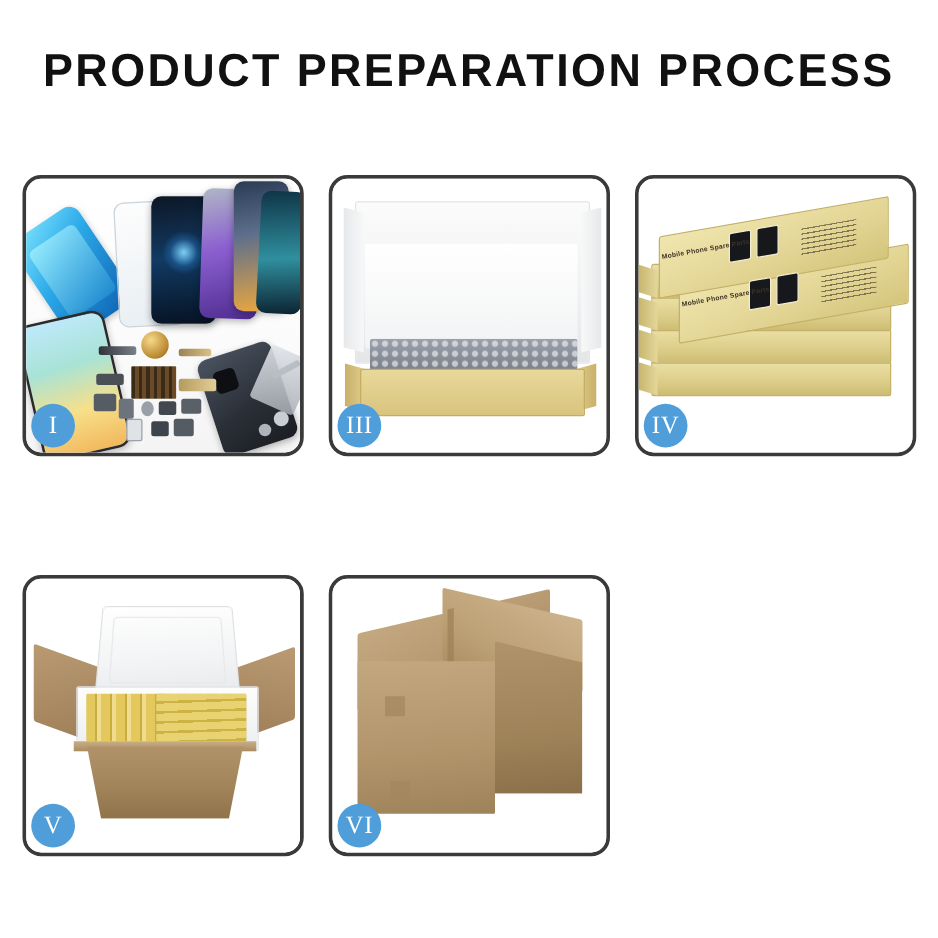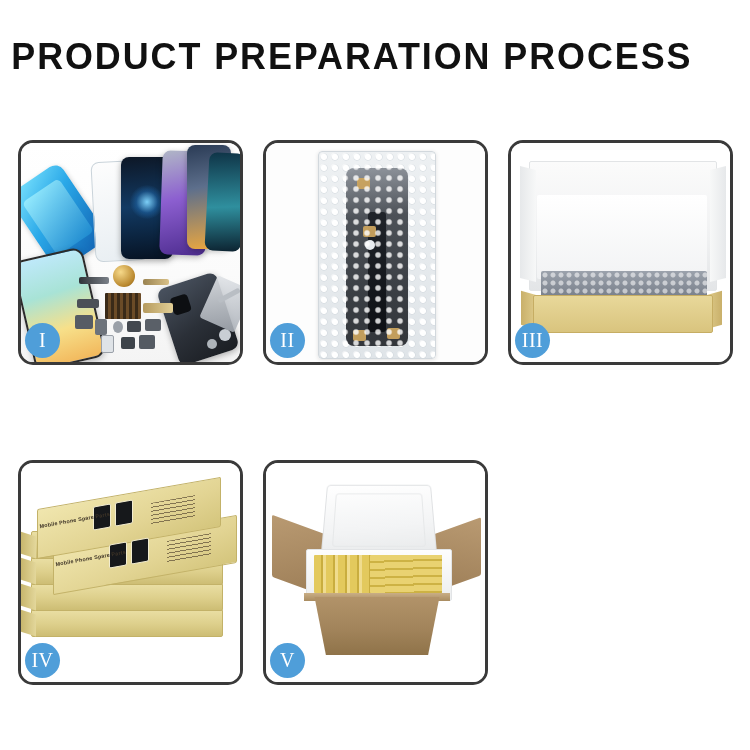--- a/index.html
+++ b/index.html
@@ -6,21 +6,21 @@
   body{
     width:750px;height:750px;
     background:#ffffff;
     font-family:"Liberation Sans","DejaVu Sans",sans-serif;
     overflow:hidden;
     position:relative;
   }
   .page{width:750px;height:750px;position:relative;}
 
   
-  .header{padding-top:38px;text-align:left;}
+  .header{padding-top:38px;text-align:center;}
   .title{
     font-size:37px;
     font-weight:700;
     letter-spacing:2.0px;
     color:#111111;
     line-height:1.05;
     white-space:nowrap;
     transform:scaleX(0.97);
   }
   .subtitle{
@@ -419,35 +419,20 @@
         <div class="pt s8"></div>
         <div class="pt s9"></div>
         <div class="pt s10"></div>
         <div class="pt s11"></div>
         <div class="pt s12"></div>
         <div class="pt s13"></div>
       </div>
       <div class="badge">I</div>
     </div>
 
-    <div class="card">
-      <div class="card-inner p2">
-        <div class="bubblepack">
-          <div class="bp-part"></div>
-          <div class="bp-strip"></div>
-          <div class="bp-dot"></div>
-          <div class="bp-tape t1"></div>
-          <div class="bp-tape t2"></div>
-          <div class="bp-tape t3"></div>
-          <div class="bp-tape t4"></div>
-          <div class="bp-gloss"></div>
-        </div>
-      </div>
-      <div class="badge">II</div>
-    </div>
 
     <div class="card">
       <div class="card-inner p3">
         <div class="b3-lid"></div>
         <div class="b3-foam"></div>
         <div class="b3-fill"></div>
         <div class="b3-side"></div>
         <div class="b3-side2"></div>
         <div class="b3-front"></div>
       </div>
@@ -491,15 +476,27 @@
         <div class="v-lid"></div>
         <div class="v-foam"></div>
         <div class="v-packs"></div>
         <div class="v-packs2"></div>
         <div class="v-rim"></div>
         <div class="v-front"></div>
       </div>
       <div class="badge">V</div>
     </div>
 
+    <div class="card">
+      <div class="card-inner p6">
+        <div class="c-top"></div>
+        <div class="c-top2"></div>
+        <div class="c-seam"></div>
+        <div class="c-left"></div>
+        <div class="c-right"></div>
+        <div class="c-tape t1"></div>
+        <div class="c-tape t2"></div>
+      </div>
+      <div class="badge">VI</div>
+    </div>
 
   </div>
 </div>
 
 </body></html>

